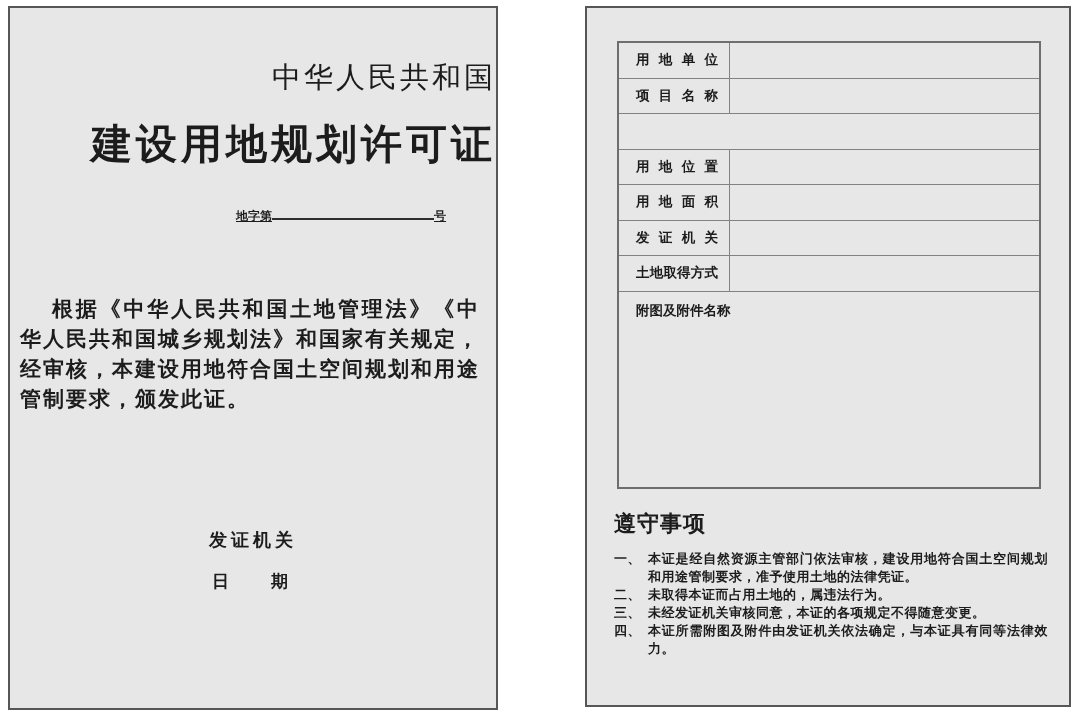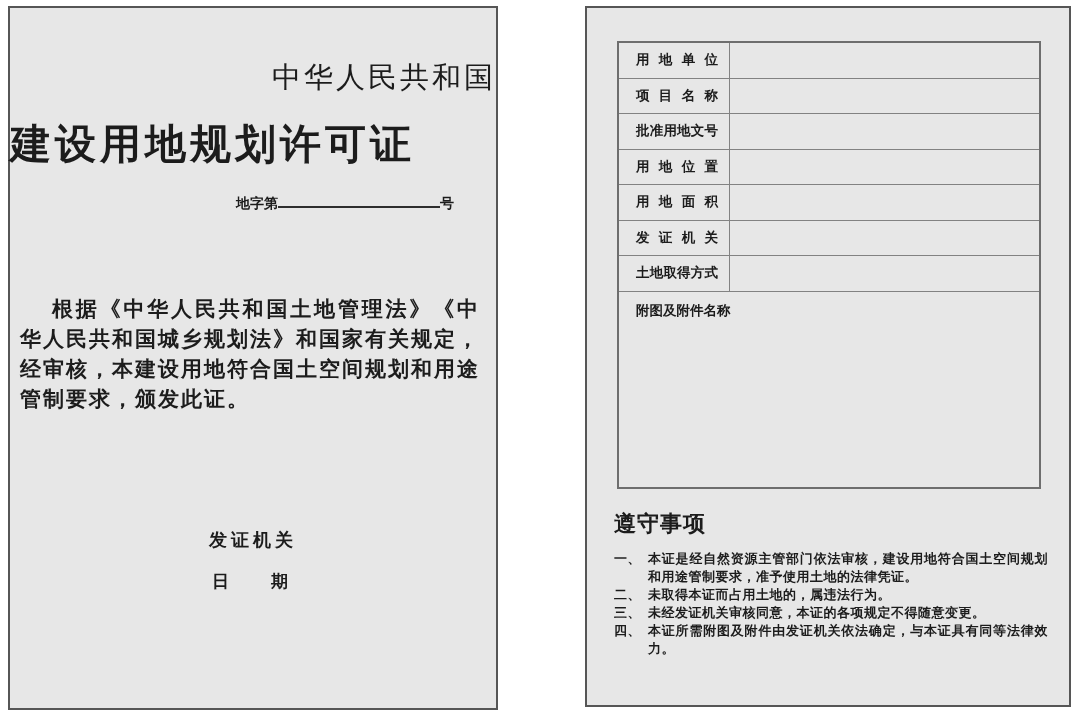--- a/index.html
+++ b/index.html
@@ -17,26 +17,26 @@
   #page-left  { left:8px;   top:6px; width:490px; height:704px; }
   #page-right { left:585px; top:6px; width:486px; height:701px; }
 
   
   .country {
     position:absolute; top:52px; left:0; right:0; text-align:right;
     font-family:"Liberation Serif", serif;
     font-size:29px; line-height:34px; letter-spacing:3px; font-weight:400;
   }
   .main-title {
-    position:absolute; top:112px; left:0; right:0; text-align:left;
+    position:absolute; top:112px; left:0; right:0; text-align:right;
     font-size:41px; line-height:48px; font-weight:bold; letter-spacing:4px;
   }
   .serial {
-    position:absolute; top:183px; left:226px;
-    font-size:14px; line-height:20px; font-weight:600; white-space:nowrap;
+    position:absolute; top:195px; left:226px;
+    font-size:12px; line-height:20px; font-weight:600; white-space:nowrap;text-decoration:underline;
   }
   .serial-blank {
     display:inline-block; width:162px; height:15px;
     border-bottom:2px solid #2e2e2e; vertical-align:baseline;
   }
   .body-text {
     position:absolute; top:286px; left:10px; width:460px;
     font-size:21px; line-height:30px; font-weight:bold;
     letter-spacing:2px; text-indent:32px; text-align:justify;
     margin:0;
@@ -123,23 +123,20 @@
 
     <div class="trow">
       <div class="tlabel">
         <span class="spread">项目名称</span>
       </div>
       <div class="tvalue"></div>
     </div>
 
 
     <div class="trow">
-      <div class="tlabel">
-        <span class="spread">批准用地文号</span>
-      </div>
       <div class="tvalue"></div>
     </div>
 
     <div class="trow">
       <div class="tlabel">
         <span class="spread">用地位置</span>
       </div>
       <div class="tvalue"></div>
     </div>
 

